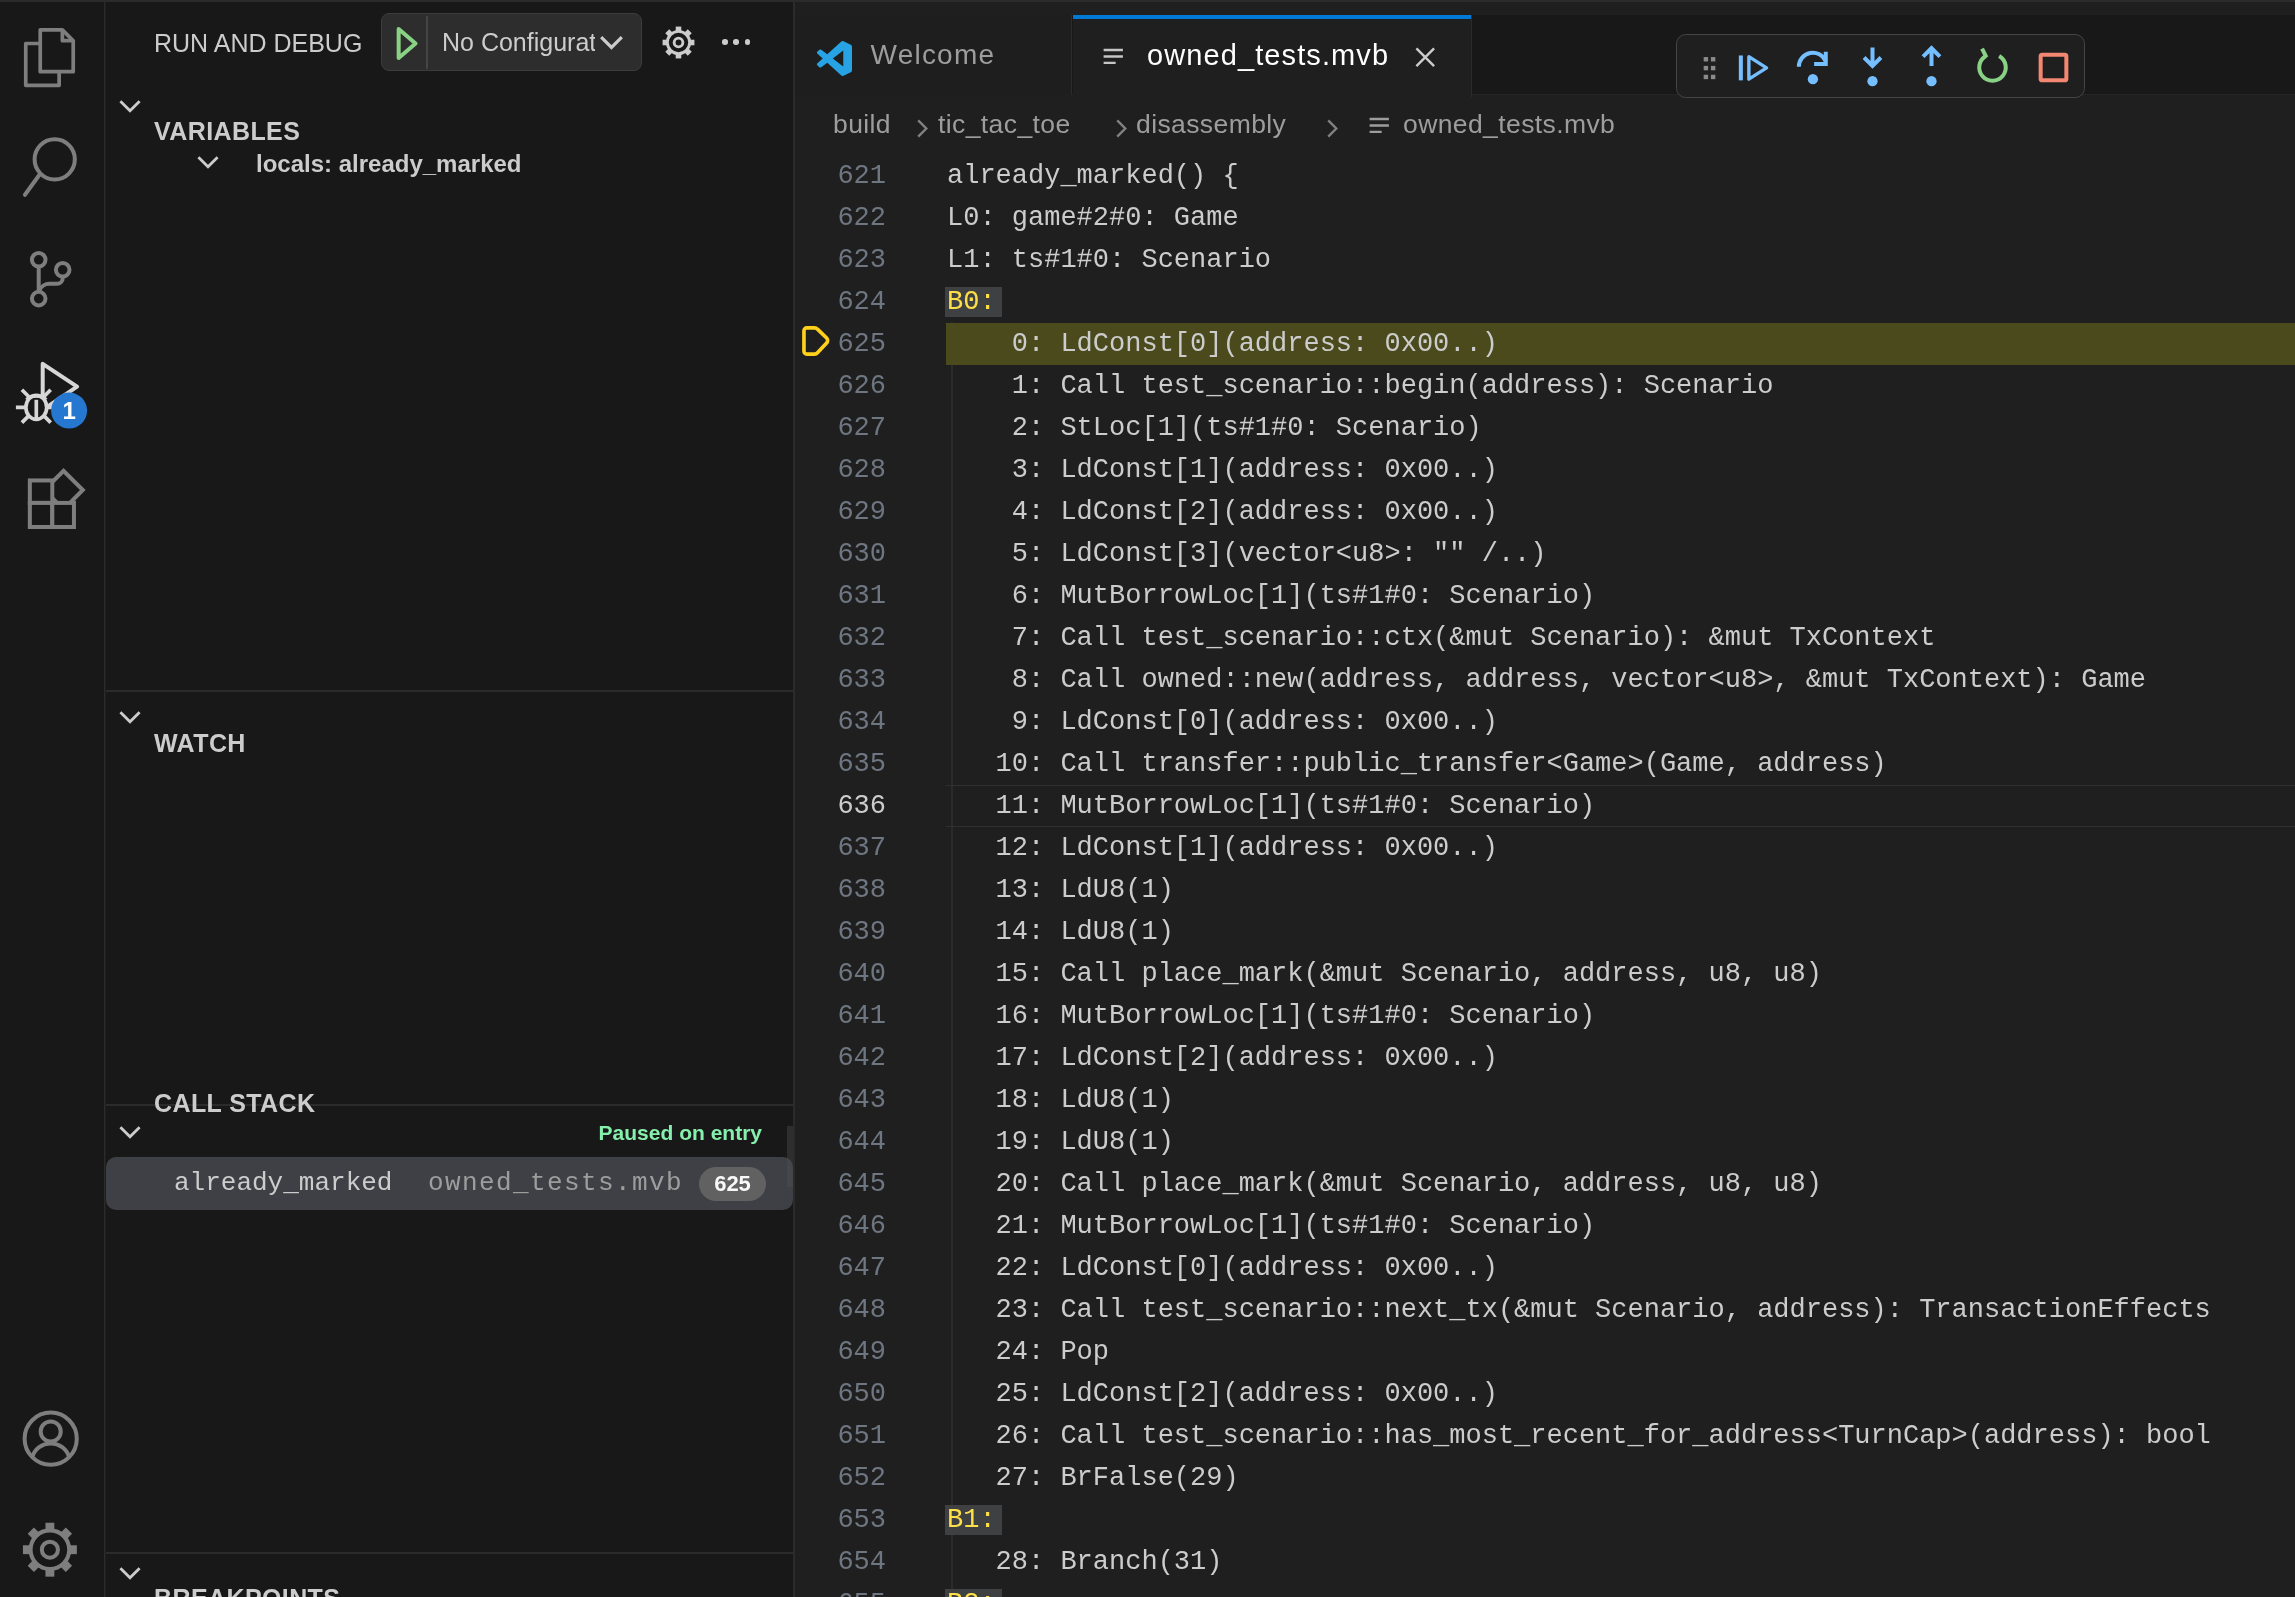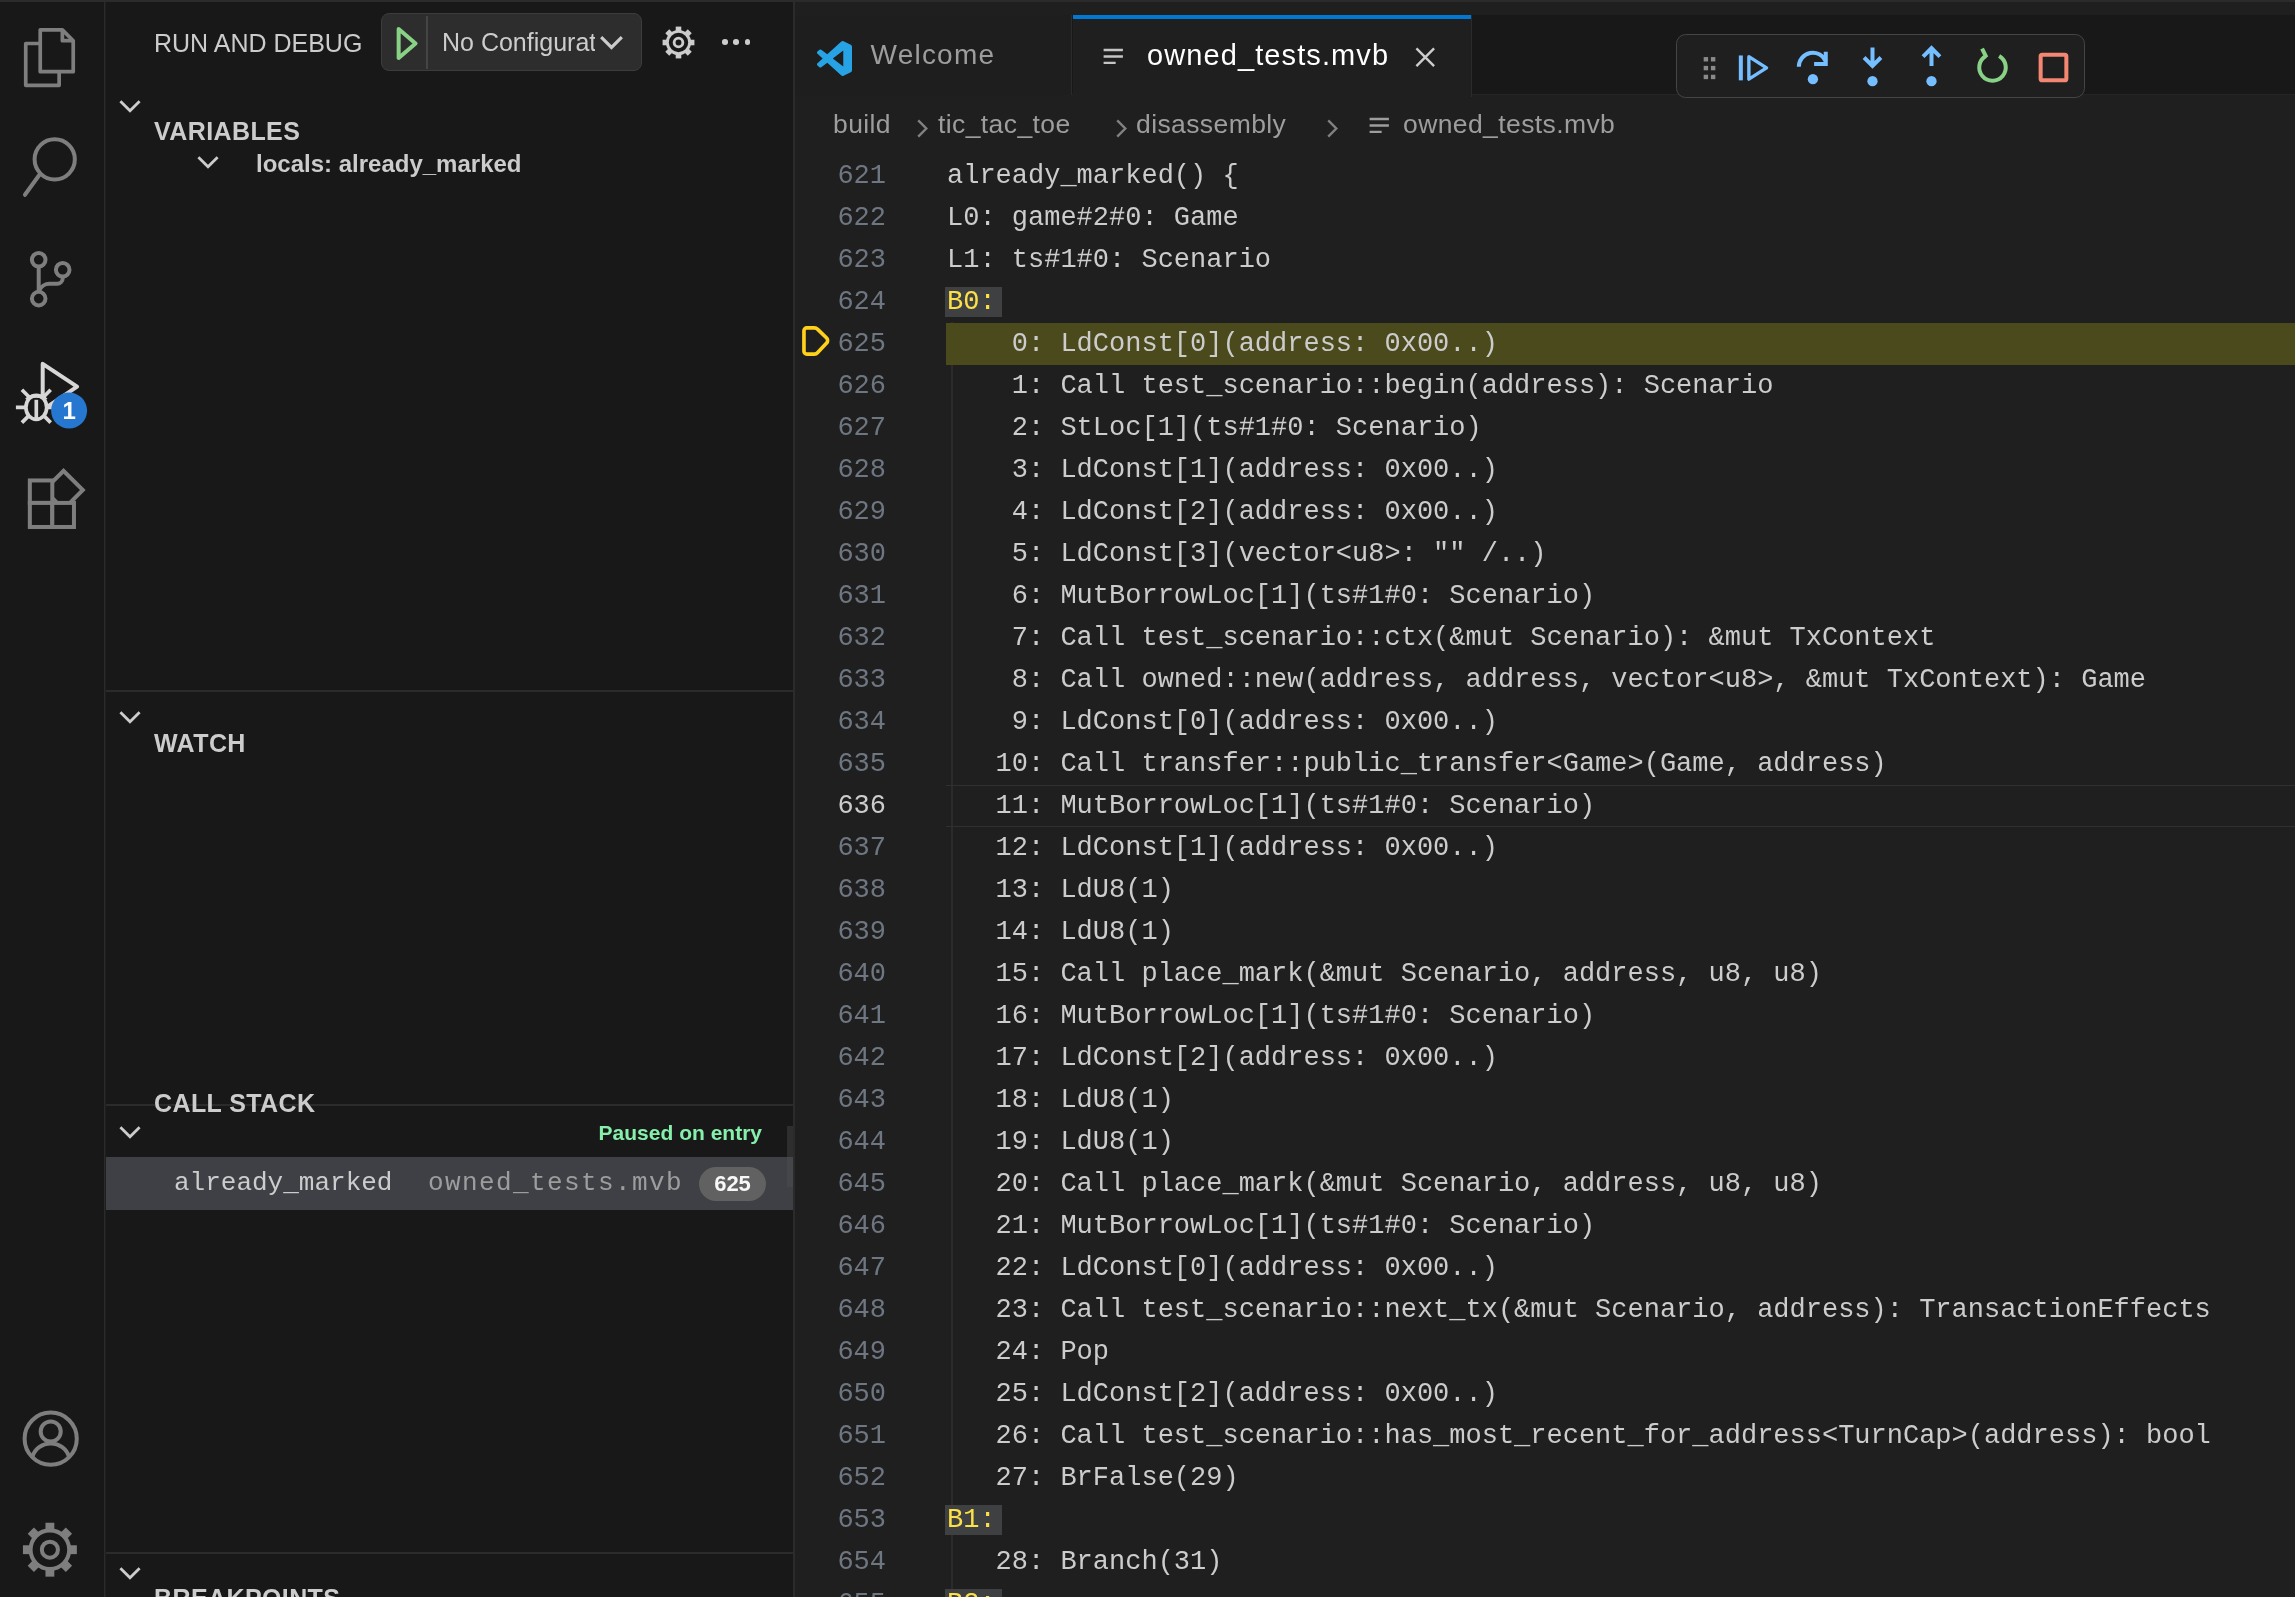--- a/index.html
+++ b/index.html
@@ -17,21 +17,21 @@
 .chev { position:absolute; }
 .divh { position:absolute; left:0; width:100%; height:1.6px; background:#2b2b2b; }
 
 
 #rd-title { position:absolute; left:48px; top:29px; font-size:25px; color:#cccccc; }
 #cfgbtn { position:absolute; left:275px; top:13px; width:261px; height:58px; background:#2d2d2e; border:0.8px solid #3c3c3c; border-radius:8px; }
 #cfgbtn .sep { position:absolute; left:44px; top:1.6px; width:1.6px; height:53px; background:#454545; }
 #cfgbtn .lbl { position:absolute; left:60px; top:13.7px; font-size:25px; color:#cccccc; white-space:nowrap; width:153px; overflow:hidden; }
 
 
-#csrow { position:absolute; left:0; top:1157px; width:100%; height:53px; background:#3e4045; }
+#csrow { position:absolute; left:0; top:1157px; width:100%; height:53px; background:#3e4045;border-radius:10px; }
 #csrow .fn { position:absolute; left:68px; top:0px; line-height:53px; font-family:"Liberation Mono",monospace; font-size:26px; color:#cccccc; }
 #csrow .file { position:absolute; left:322px; top:0px; line-height:53px; font-family:"Liberation Mono",monospace; font-size:26px; letter-spacing:1.4px; color:#9d9d9d; }
 #csrow .badge { position:absolute; left:593px; top:9.7px; width:67px; height:34px; border-radius:17px; background:#616161; color:#f8f8f8; font-size:22px; font-weight:bold; text-align:center; line-height:34px; }
 
 
 #editor { position:absolute; left:793px; top:15px; width:1502px; height:1597px; background:#1f1f1f; }
 #tabbar { position:absolute; left:0; top:0; width:100%; height:80px; background:#181818; border-bottom:1.6px solid #252525; }
 #tab-welcome { position:absolute; left:1.6px; top:0; width:277px; height:80px; background:#1e1e1e; border-right:1.6px solid #2b2b2b; }
 #tab-active { position:absolute; left:280px; top:0; width:399px; height:82px; background:#1f1f1f; border-right:1.6px solid #2b2b2b; }
 #tab-active .topline { position:absolute; left:0; top:0; width:100%; height:4px; background:#0078d4; }

